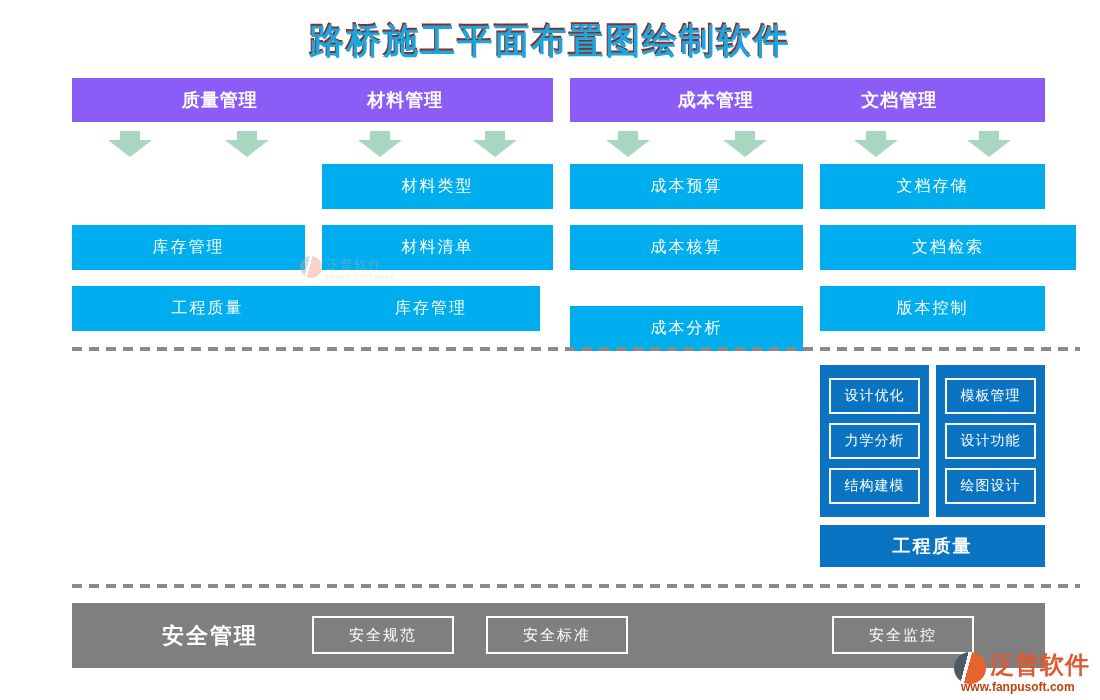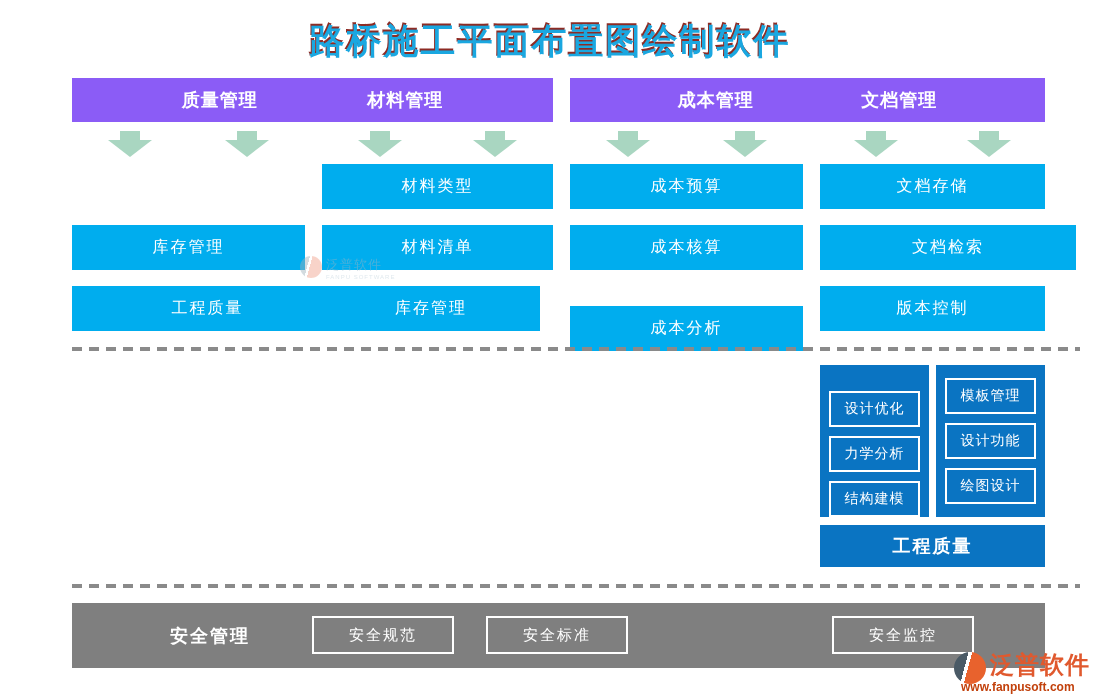--- a/index.html
+++ b/index.html
@@ -54,21 +54,21 @@
   .design-col .wbox{flex:none;height:36px;margin:0 9px;font-size:14px;letter-spacing:1px;}
   .design-footer{
     position:absolute;left:820px;top:525px;width:225px;height:42px;background:#0a74c2;
     display:flex;align-items:center;justify-content:center;
     color:#ffffff;font-size:18px;font-weight:bold;letter-spacing:2px;
   }
   
   .safe-bar{position:absolute;left:72px;top:603px;width:973px;height:65px;background:#7f7f7f;}
   .safe-label{position:absolute;left:48px;top:0;width:180px;height:65px;
     display:flex;align-items:center;justify-content:center;
-    color:#ffffff;font-size:18px;font-weight:bold;letter-spacing:2px;}
+    color:#ffffff;font-size:22px;font-weight:bold;letter-spacing:2px;}
   .safe-box{
     position:absolute;top:13px;width:142px;height:38px;border:2px solid #ffffff;box-sizing:border-box;
     display:flex;align-items:center;justify-content:center;color:#ffffff;font-size:15px;letter-spacing:2px;
   }
   
   .logo-icon{
     position:absolute;left:954px;top:652px;width:32px;height:32px;border-radius:50%;
     background:linear-gradient(105deg,#4a5a66 36%,#ffffff 36%,#ffffff 45%,#e8622d 45%);
   }
   .logo-name{position:absolute;left:990px;top:649px;font-size:24px;font-weight:bold;color:#e0592e;letter-spacing:1px;}
@@ -157,21 +157,21 @@
     <div class="wm-icon"></div>
     <div class="wm-text">
       <span class="wm-name">泛普软件</span>
       <span class="wm-sub">FANPU SOFTWARE</span>
     </div>
   </div>
 
   <div class="dash" style="top:347px;"></div>
 
 
-  <div class="design-col" style="left:820px;width:109px;justify-content:flex-end;">
+  <div class="design-col" style="left:820px;width:109px;">
     <div class="wbox">设计优化</div>
     <div class="wbox">力学分析</div>
     <div class="wbox">结构建模</div>
   </div>
   <div class="design-col" style="left:936px;width:109px;">
     <div class="wbox">模板管理</div>
     <div class="wbox">设计功能</div>
     <div class="wbox">绘图设计</div>
   </div>
   <div class="design-footer">工程质量</div>

